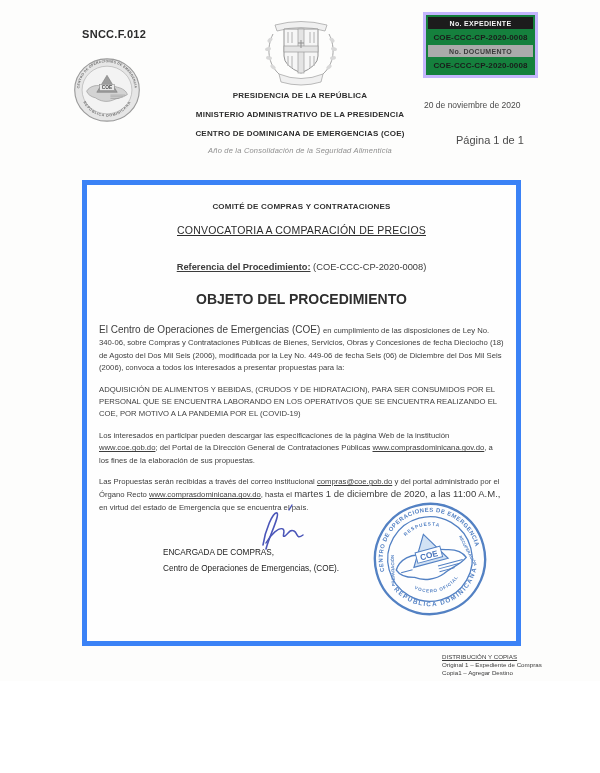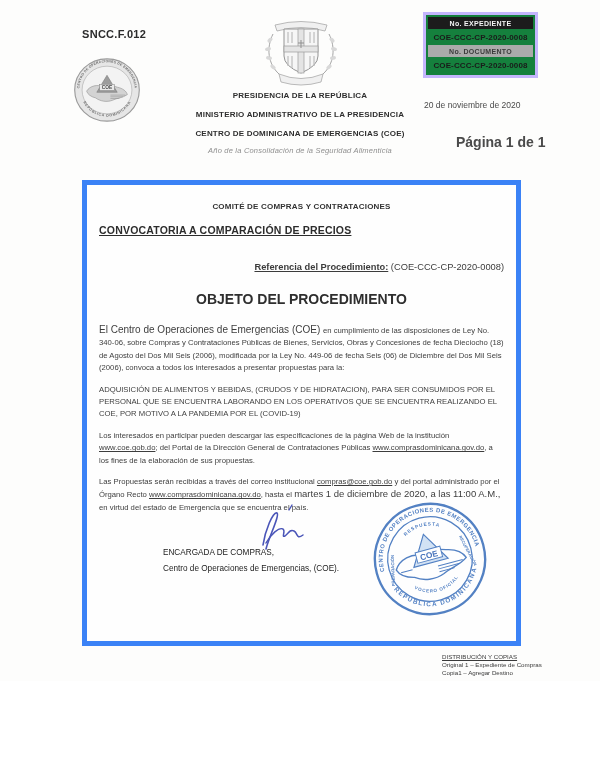--- a/index.html
+++ b/index.html
@@ -21,27 +21,27 @@
   .center-head{position:absolute;left:120px;top:86px;width:360px;text-align:center;}
   .center-head .hl{font-size:8px;font-weight:bold;color:#2e2e2e;line-height:19px;letter-spacing:.2px;}
   .center-head .motto{margin-top:3px;font-size:7.5px;font-style:italic;color:#8e8e8e;letter-spacing:.2px;}
 
   .ref-box{position:absolute;left:423px;top:12px;width:115px;border:3px solid #c4b5fd;background:#15803d;padding:2px;}
   .ref-box .bar{font-size:7px;font-weight:bold;text-align:center;padding:3px 0 2px;letter-spacing:.3px;}
   .ref-box .bar.black{background:var(--bar-black);color:#f3f3f3;}
   .ref-box .bar.gray{background:var(--bar-gray);color:#3c3c3c;}
   .ref-box .val{font-size:8px;font-weight:bold;color:#1a1a1a;text-align:center;padding:4px 0 3px;letter-spacing:.1px;}
   .date-line{position:absolute;left:424px;top:100px;font-size:8.5px;color:#4a4a4a;}
-  .page-num{position:absolute;left:456px;top:134px;font-size:14px;color:#4a4a4a;font-weight:bold;}
+  .page-num{position:absolute;left:456px;top:134px;font-size:11px;color:#4a4a4a;}
 
   
   .doc-box{position:absolute;left:82px;top:180px;width:439px;height:466px;border:5px solid #3b82f6;background:#fefefe;padding:17px 12px 0;}
   .committee{text-align:center;font-size:8px;font-weight:bold;color:#333;letter-spacing:.2px;margin-bottom:13px;}
-  .conv-title{font-size:10.5px;font-weight:bold;color:#2c2c2c;text-decoration:underline;letter-spacing:.2px;margin-bottom:26px;}
-  .ref-line{text-align:right;font-size:9.3px;color:#3c3c3c;margin-bottom:19px;}
+  .conv-title{text-align:center;font-size:10.5px;font-weight:normal;color:#2c2c2c;text-decoration:underline;letter-spacing:.2px;margin-bottom:26px;}
+  .ref-line{text-align:center;font-size:9.3px;color:#3c3c3c;margin-bottom:19px;}
   .ref-line .lbl{font-weight:bold;text-decoration:underline;}
   .obj-title{text-align:center;font-size:14px;font-weight:bold;color:#2e2e2e;margin-bottom:17px;}
   .para{font-size:7.7px;line-height:12.4px;color:#3d3d3d;margin-bottom:9px;text-align:left;}
   .para .lead{font-size:10px;}
   .para .link{text-decoration:underline;color:#3d3d3d;}
   .para .deadline{font-size:9.5px;}
 
   .sig-svg{position:absolute;left:166px;top:316px;width:64px;height:52px;}
   .sig-block{position:absolute;left:76px;top:360px;width:280px;text-align:left;font-size:8.2px;font-weight:normal;color:#222;line-height:16px;}
   .stamp-svg{position:absolute;left:284px;top:315px;width:118px;height:118px;transform:rotate(-15deg);opacity:.92;}

